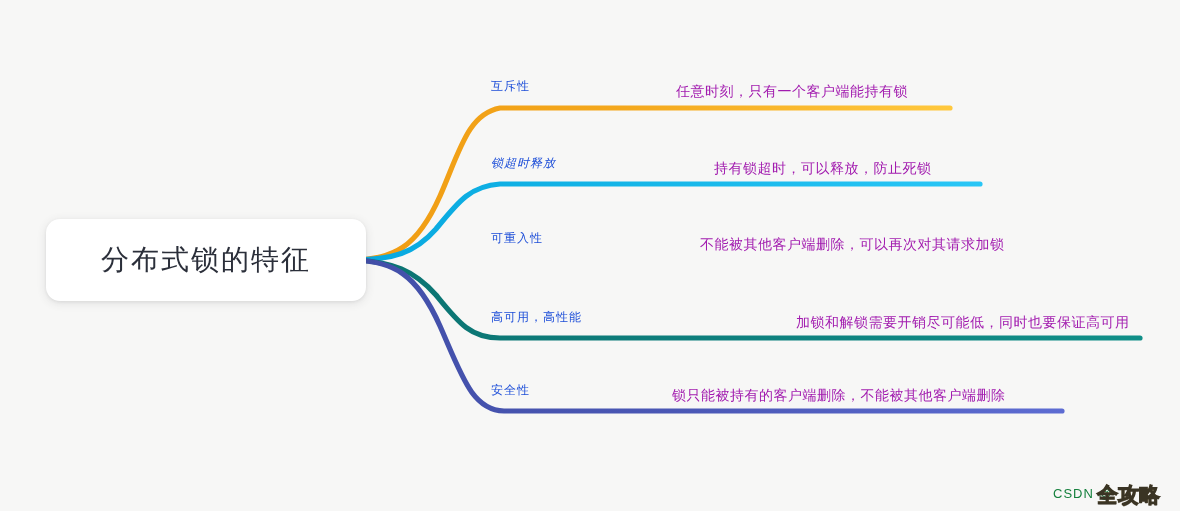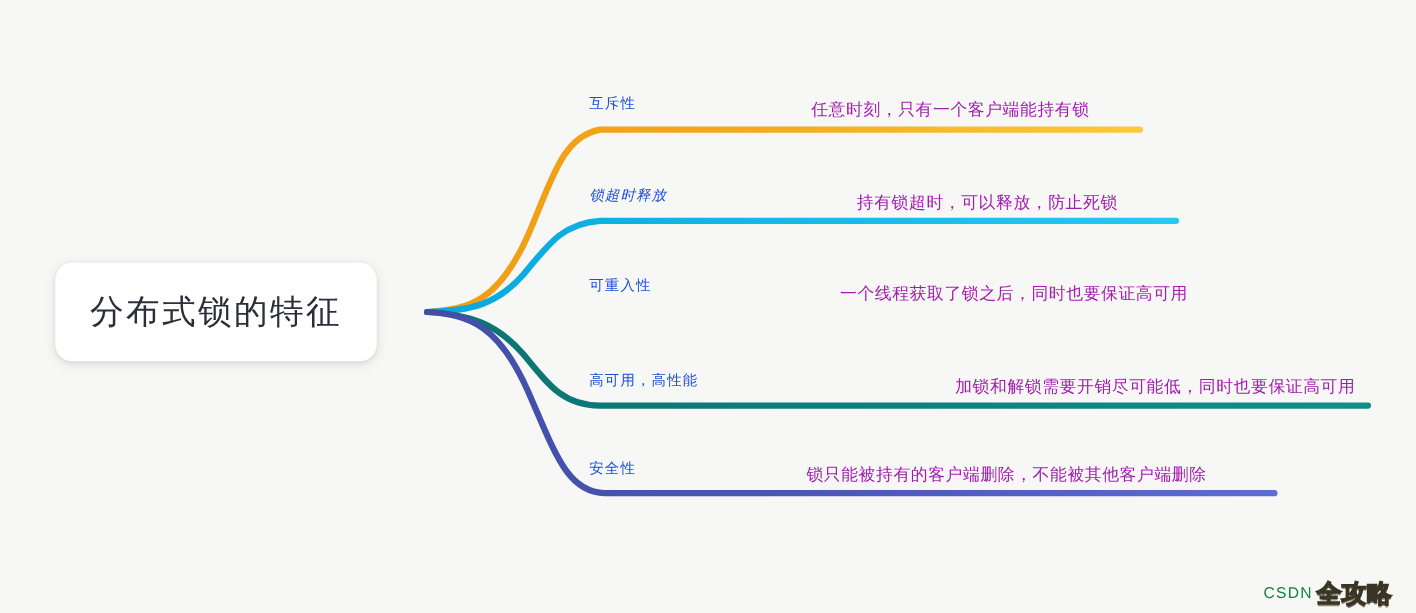--- a/index.html
+++ b/index.html
@@ -27,21 +27,21 @@
     left: 0;
     top: 0;
     width: 1180px;
     height: 511px;
     pointer-events: none;
   }
   .root-node {
     position: absolute;
     left: 46px;
     top: 219px;
-    width: 268px;
+    width: 320px;
     height: 82px;
     background: #ffffff;
     border-radius: 14px;
     box-shadow: 0 2px 10px rgba(60,60,70,0.13), 0 1px 3px rgba(60,60,70,0.08);
     display: flex;
     align-items: center;
     justify-content: center;
     box-sizing: border-box;
     z-index: 3;
   }
@@ -161,21 +161,21 @@
     <div class="branch-desc" style="left:676px; top:84px;">任意时刻，只有一个客户端能持有锁</div>
   </div>
 
   <div class="branch">
     <div class="branch-title" style="left:491px; top:157px;font-style:italic;">锁超时释放</div>
     <div class="branch-desc" style="left:714px; top:161px;">持有锁超时，可以释放，防止死锁</div>
   </div>
 
   <div class="branch">
     <div class="branch-title" style="left:491px; top:233px;font-family:Liberation Mono, monospace;">可重入性</div>
-    <div class="branch-desc" style="left:700px; top:237px;">一个线程获取了锁之后，同时也要保证高可用</div>
+    <div class="branch-desc" style="left:700px; top:237px;">不能被其他客户端删除，可以再次对其请求加锁</div>
   </div>
 
   <div class="branch">
     <div class="branch-title" style="left:491px; top:311px;">高可用，高性能</div>
     <div class="branch-desc" style="left:756px; top:315px;margin-left:40px;">加锁和解锁需要开销尽可能低，同时也要保证高可用</div>
   </div>
 
   <div class="branch">
     <div class="branch-title" style="left:491px; top:384px;">安全性</div>
     <div class="branch-desc" style="left:672px; top:388px;">锁只能被持有的客户端删除，不能被其他客户端删除</div>

